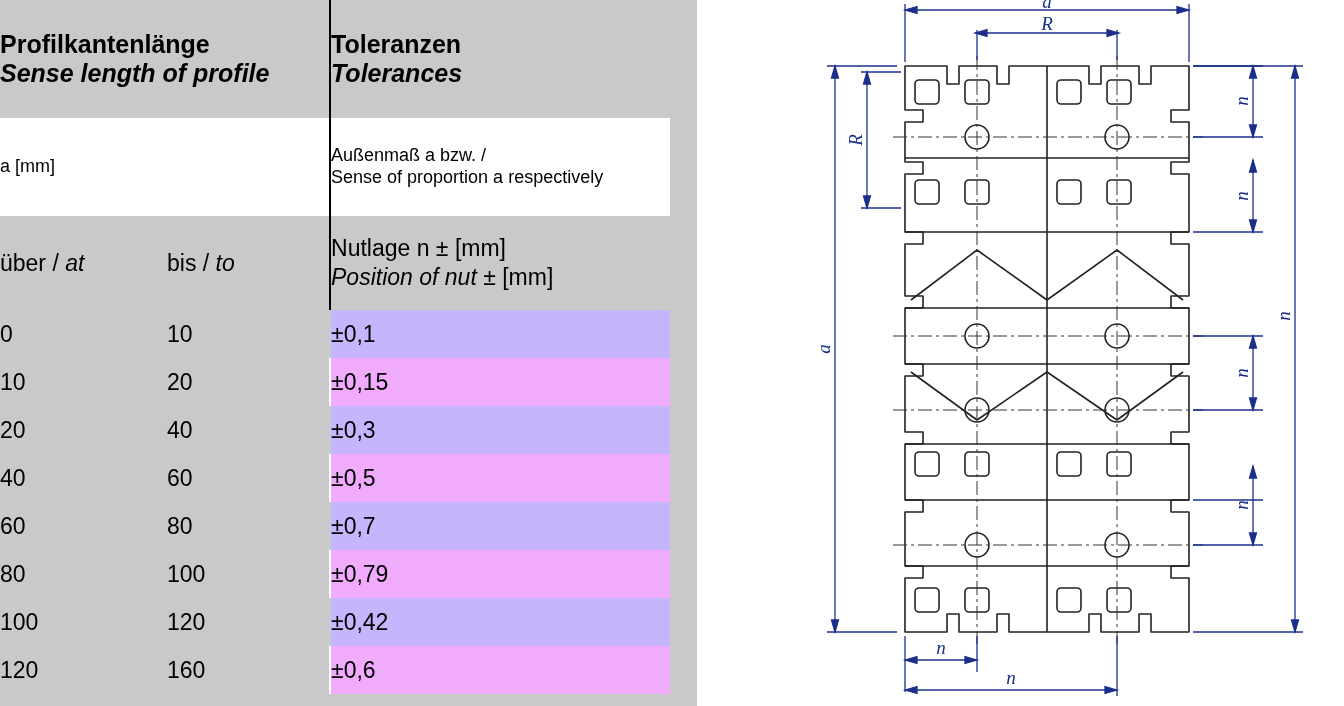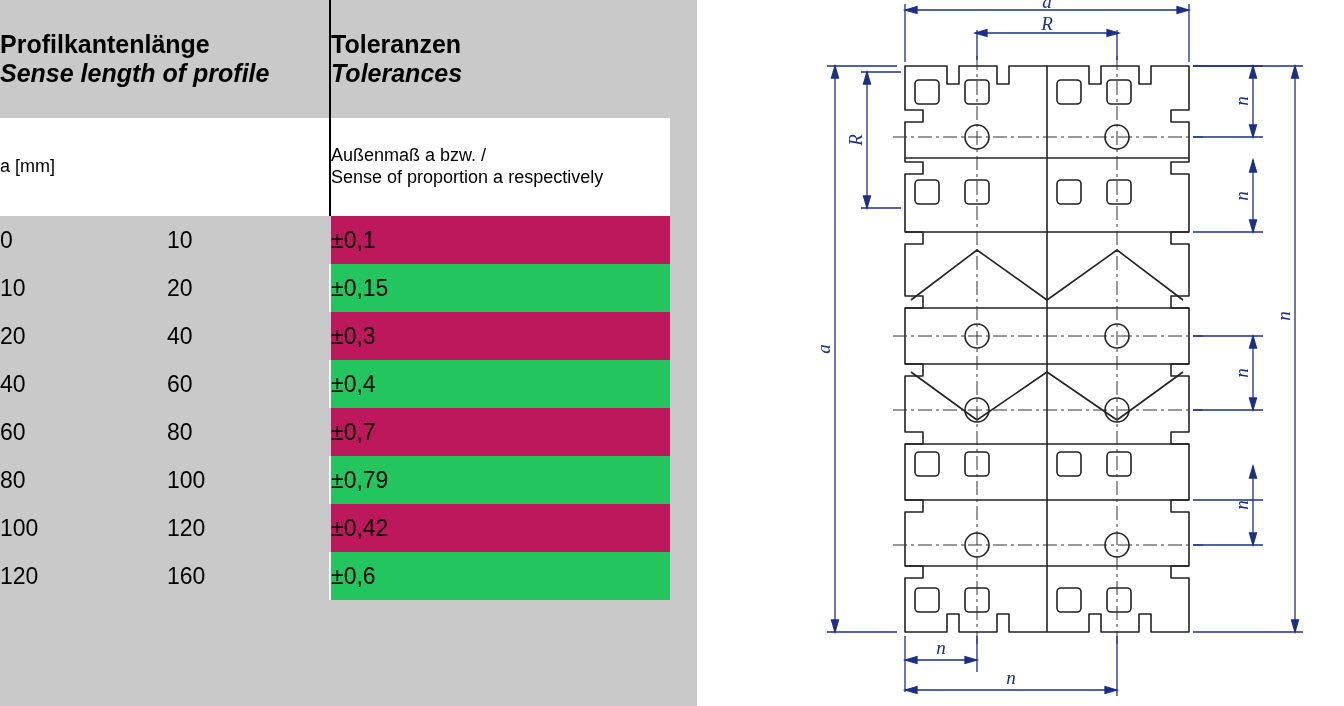--- a/index.html
+++ b/index.html
@@ -69,22 +69,22 @@
     line-height: 1.25;
     padding: 2px 8px;
   }
   .sub2-row td .it { font-style: italic; }
   .sub2-row td .l2 { display: block; }
 
   .data-row td {
     height: 48px;
     font-size: 23px;
   }
-  .data-row.odd td { background: #be185d; }
-  .data-row.even td { background: #22c55e; }
+  .data-row.odd td { background: #c4b5fd; }
+  .data-row.even td { background: #f0abfc; }
   .data-row td.c1, .data-row td.c2 { background: inherit; }
 
   
   table.tol td.c3 { border-left: 2px solid #000000; }
   .hdr-row td.c3 { border-left: none; }
   .sub-row td.c3 { border-left: 2px solid #c9c9c9; }
   .sub2-row td.c3 { border-left: none; }
 
   .data-row.odd td.c3 { border-left: 2px solid #c9c9c9; }
   .data-row.even td.c3 { border-left: 2px solid #ffffff; }
@@ -125,40 +125,52 @@
         <tr class="sub-row">
           <td colspan="2">
             <span>a [mm]</span>
           </td>
           <td class="c3">
             <span class="nm">Außenmaß a bzw. /</span>
             <span class="it">Sense of proportion a respectively</span>
           </td>
         </tr>
 
+        <tr class="sub2-row">
+          <td>
+            <span>über / </span><span class="it">at</span>
+          </td>
+          <td>
+            <span>bis / </span><span class="it">to</span>
+          </td>
+          <td class="c3">
+            <span>Nutlage n ± [mm]</span>
+            <span class="l2"><span class="it">Position of nut</span><span> ± [mm]</span></span>
+          </td>
+        </tr>
 
         <tr class="data-row odd">
           <td class="c1">0</td>
           <td class="c2">10</td>
           <td class="c3">±0,1</td>
         </tr>
         <tr class="data-row even">
           <td class="c1">10</td>
           <td class="c2">20</td>
           <td class="c3">±0,15</td>
         </tr>
         <tr class="data-row odd">
           <td class="c1">20</td>
           <td class="c2">40</td>
           <td class="c3">±0,3</td>
         </tr>
         <tr class="data-row even">
           <td class="c1">40</td>
           <td class="c2">60</td>
-          <td class="c3">±0,4</td>
+          <td class="c3">±0,5</td>
         </tr>
         <tr class="data-row odd">
           <td class="c1">60</td>
           <td class="c2">80</td>
           <td class="c3">±0,7</td>
         </tr>
         <tr class="data-row even">
           <td class="c1">80</td>
           <td class="c2">100</td>
           <td class="c3">±0,79</td>

